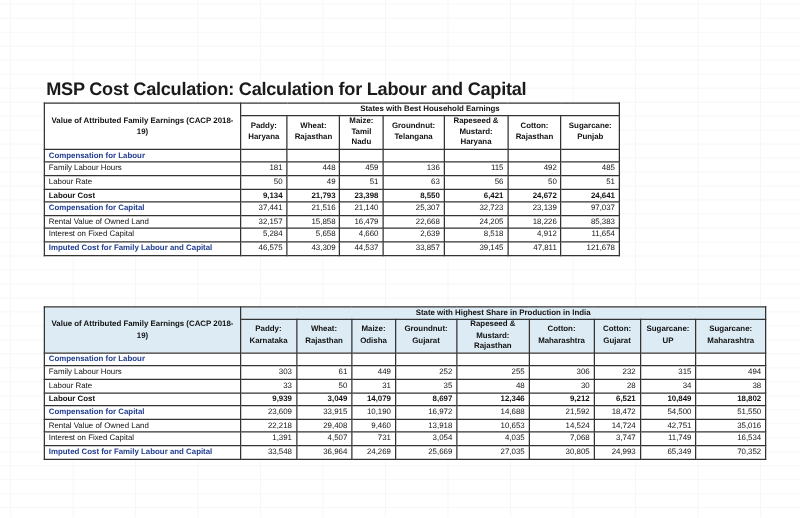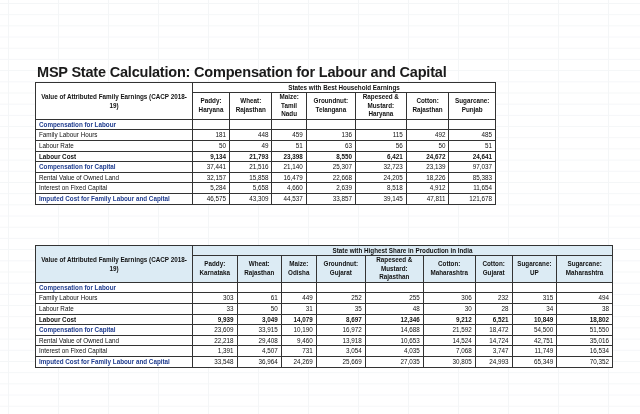--- a/index.html
+++ b/index.html
@@ -21,21 +21,21 @@
   #t2 th{background:#dcebf4;}
   #t2 tr.blue td.lbl, #t2 td.lbl{}
   .hdr-main{width:150px;white-space:normal;line-height:9px;}
   .ch{white-space:normal;}
 </style>
 </head>
 <body>
 
 <div class="grid-bg"></div>
 
-<div class="title">MSP State Calculation: Compensation for Labour and Capital</div>
+<div class="title">MSP Cost Calculation: Calculation for Labour and Capital</div>
 
 <table id="t1">
   <thead>
     <tr class="group">
       <th rowspan="2" class="hdr-main">Value of Attributed Family Earnings (CACP 2018-19)</th>
       <th colspan="7">States with Best Household Earnings</th>
     </tr>
     <tr id="t1-cols">
         <th class="ch">Paddy: Haryana</th>
         <th class="ch">Wheat: Rajasthan</th>

